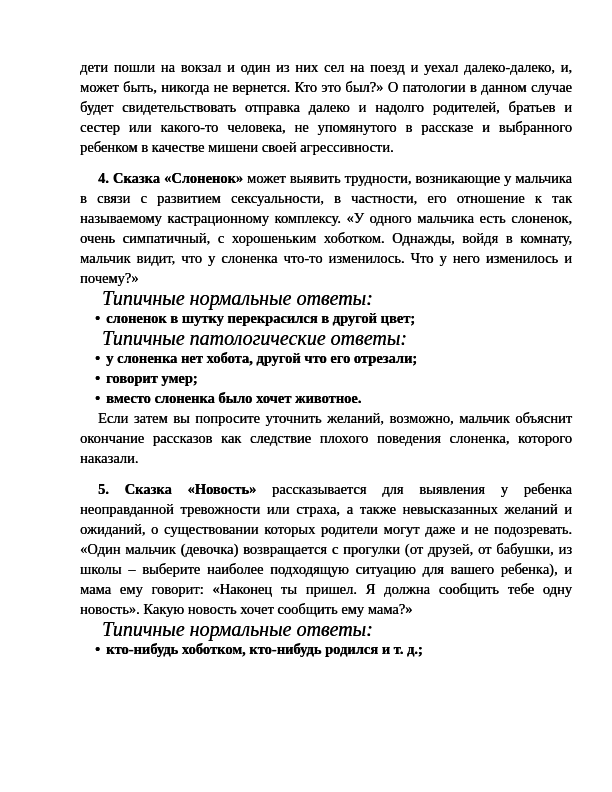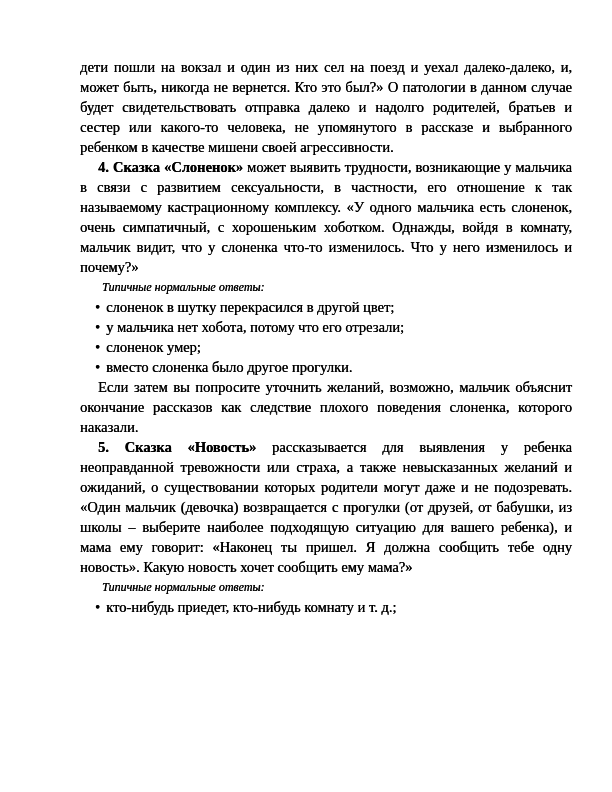--- a/index.html
+++ b/index.html
@@ -26,36 +26,38 @@
   p.body {
     margin: 0;
     font-size: 14.5px;
     line-height: 20px;
     text-align: justify;
   }
   p.indent {
     text-indent: 18px;
   }
   p.sec {
+    margin-top: 11px;
   }
   .lead {
     font-weight: bold;
   }
   p.ithead {
     margin: 0;
-    font-size: 12px;
+    font-size: 20px;
     line-height: 20px;
     font-style: italic;
     text-indent: 22px;
     text-align: left;
   }
   ul.answers {
     margin: 0;
     padding: 0 0 0 15px;
     list-style: none;
+    font-weight: bold;
   }
   ul.answers li {
     font-size: 14.5px;
     line-height: 20px;
     text-align: left;
   }
   .bullet {
     margin-right: 6px;
   }
 </style>
@@ -67,30 +69,31 @@
   <p class="body">дети пошли на вокзал и один из них сел на поезд и уехал далеко-далеко, и, может быть, никогда не вернется. Кто это был?» О патологии в данном случае будет свидетельствовать отправка далеко и надолго родителей, братьев и сестер или какого-то человека, не упомянутого в рассказе и выбранного ребенком в качестве мишени своей агрессивности.</p>
 
   <p class="body indent sec"><span class="lead">4. Сказка «Слоненок»</span><span> может выявить трудности, возникающие у мальчика в связи с развитием сексуальности, в частности, его отношение к так называемому кастрационному комплексу. «У одного мальчика есть слоненок, очень симпатичный, с хорошеньким хоботком. Однажды, войдя в комнату, мальчик видит, что у слоненка что-то изменилось. Что у него изменилось и почему?»</span></p>
 
   <p class="ithead">Типичные нормальные ответы:</p>
 
   <ul class="answers">
     <li><span class="bullet">•</span><span>слоненок в шутку перекрасился в другой цвет;</span></li>
   </ul>
 
+  <p class="ithead">Типичные патологические ответы:</p>
 
   <ul class="answers">
-    <li><span class="bullet">•</span><span>у мальчика нет хобота, потому что его отрезали;</span></li>
-    <li><span class="bullet">•</span><span>слоненок умер;</span></li>
-    <li><span class="bullet">•</span><span>вместо слоненка было другое прогулки.</span></li>
+    <li><span class="bullet">•</span><span>у слоненка нет хобота, другой что его отрезали;</span></li>
+    <li><span class="bullet">•</span><span>говорит умер;</span></li>
+    <li><span class="bullet">•</span><span>вместо слоненка было хочет животное.</span></li>
   </ul>
 
   <p class="body indent">Если затем вы попросите уточнить желаний, возможно, мальчик объяснит окончание рассказов как следствие плохого поведения слоненка, которого наказали.</p>
 
   <p class="body indent sec"><span class="lead">5. Сказка «Новость»</span><span> рассказывается для выявления у ребенка неоправданной тревожности или страха, а также невысказанных желаний и ожиданий, о существовании которых родители могут даже и не подозревать. «Один мальчик (девочка) возвращается с прогулки (от друзей, от бабушки, из школы – выберите наиболее подходящую ситуацию для вашего ребенка), и мама ему говорит: «Наконец ты пришел. Я должна сообщить тебе одну новость». Какую новость хочет сообщить ему мама?»</span></p>
 
   <p class="ithead">Типичные нормальные ответы:</p>
 
   <ul class="answers">
-    <li><span class="bullet">•</span><span>кто-нибудь приедет, кто-нибудь комнату и т. д.;</span></li>
+    <li><span class="bullet">•</span><span>кто-нибудь хоботком, кто-нибудь родился и т. д.;</span></li>
   </ul>
 
 </div>
 
 </body></html>

